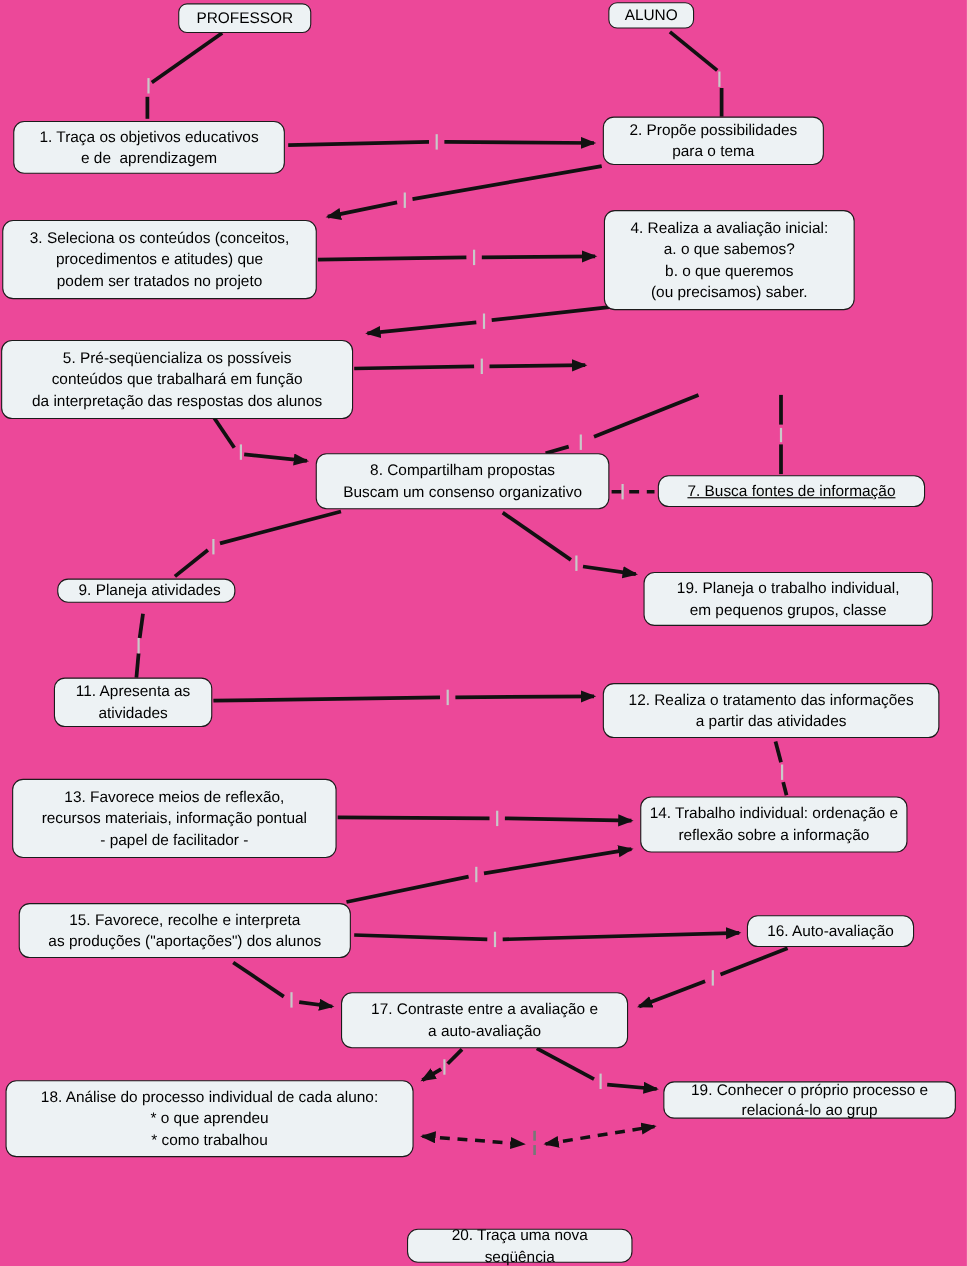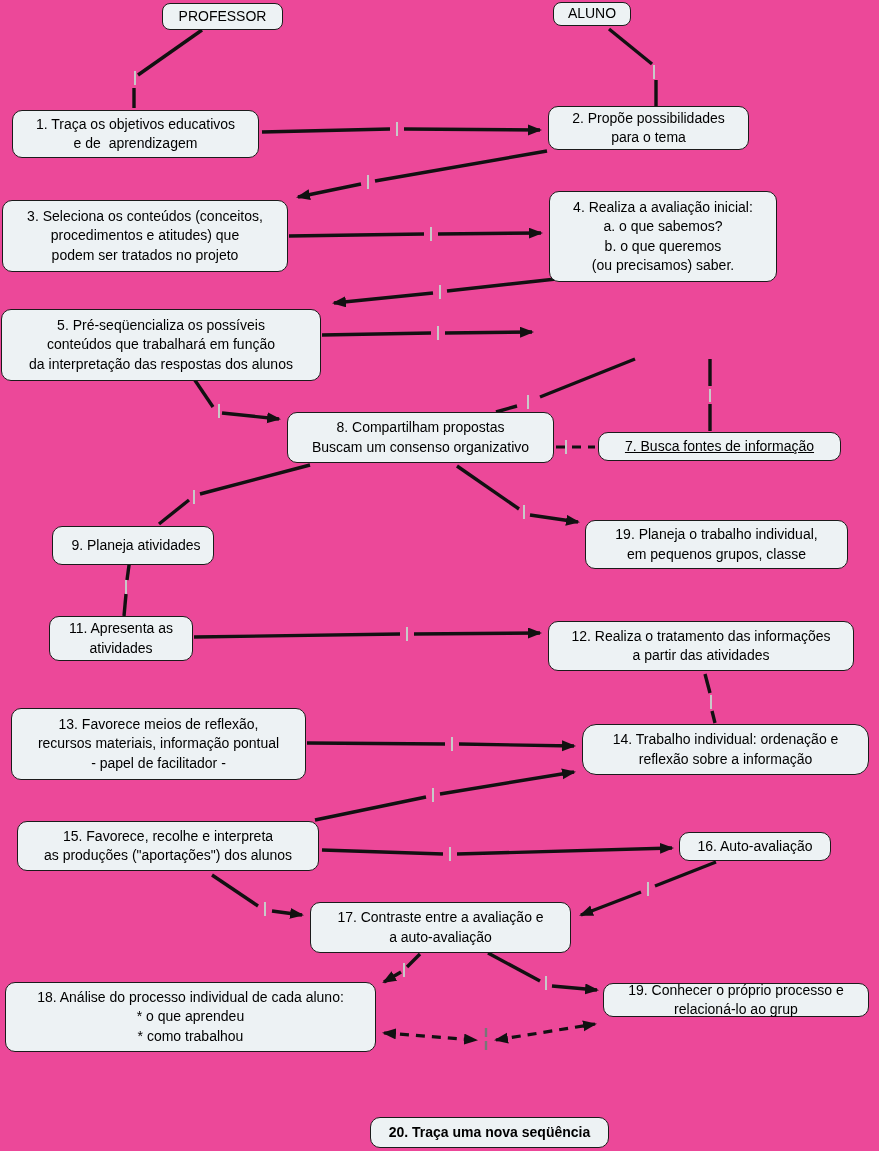--- a/index.html
+++ b/index.html
@@ -25,32 +25,32 @@
   #n-professor{left:162px;top:3px;width:121px;height:27px;border-radius:8px;}
   #n-aluno{left:553px;top:2px;width:78px;height:24px;border-radius:8px;}
   #n-1{left:12px;top:110px;width:247px;height:48px;}
   #n-2{left:548px;top:106px;width:201px;height:44px;}
   #n-3{left:2px;top:200px;width:286px;height:72px;}
   #n-4{left:549px;top:191px;width:228px;height:91px;}
   #n-5{left:1px;top:309px;width:320px;height:72px;}
   #n-6{left:540px;top:305px;width:334px;height:53px;}
   #n-7{left:598px;top:432px;width:243px;height:29px;text-decoration:underline;}
   #n-8{left:287px;top:412px;width:267px;height:51px;}
-  #n-9{left:52px;top:526px;width:162px;height:39px;padding-left:12px;}
+  #n-9{left:52px;top:526px;width:162px;height:22px;padding-left:12px;}
   #n-10{left:585px;top:520px;width:263px;height:49px;}
   #n-11{left:49px;top:616px;width:144px;height:45px;}
   #n-12{left:548px;top:621px;width:306px;height:50px;}
   #n-13{left:11px;top:708px;width:295px;height:72px;}
-  #n-14{left:582px;top:724px;width:287px;height:51px;border-radius:14px;}
+  #n-14{left:582px;top:724px;width:243px;height:51px;}
   #n-15{left:17px;top:821px;width:302px;height:50px;}
   #n-16{left:679px;top:832px;width:152px;height:29px;}
   #n-17{left:310px;top:902px;width:261px;height:51px;}
   #n-18{left:5px;top:982px;width:371px;height:70px;}
   #n-19{left:603px;top:983px;width:266px;height:34px;}
-  #n-20{left:370px;top:1117px;width:239px;height:31px;font-weight:bold;}
+  #n-20{left:370px;top:1117px;width:205px;height:31px;}
 </style>
 </head>
 <body>
 
 <div class="canvas">
 
   <svg class="wires" viewBox="0 0 879 1151" xmlns="http://www.w3.org/2000/svg">
     <defs>
       <marker id="arrow" markerUnits="userSpaceOnUse" markerWidth="15" markerHeight="12" refX="12" refY="5.5" orient="auto-start-reverse">
         <path d="M0,0 L14,5.5 L0,11 Z" fill="#111111"></path>

